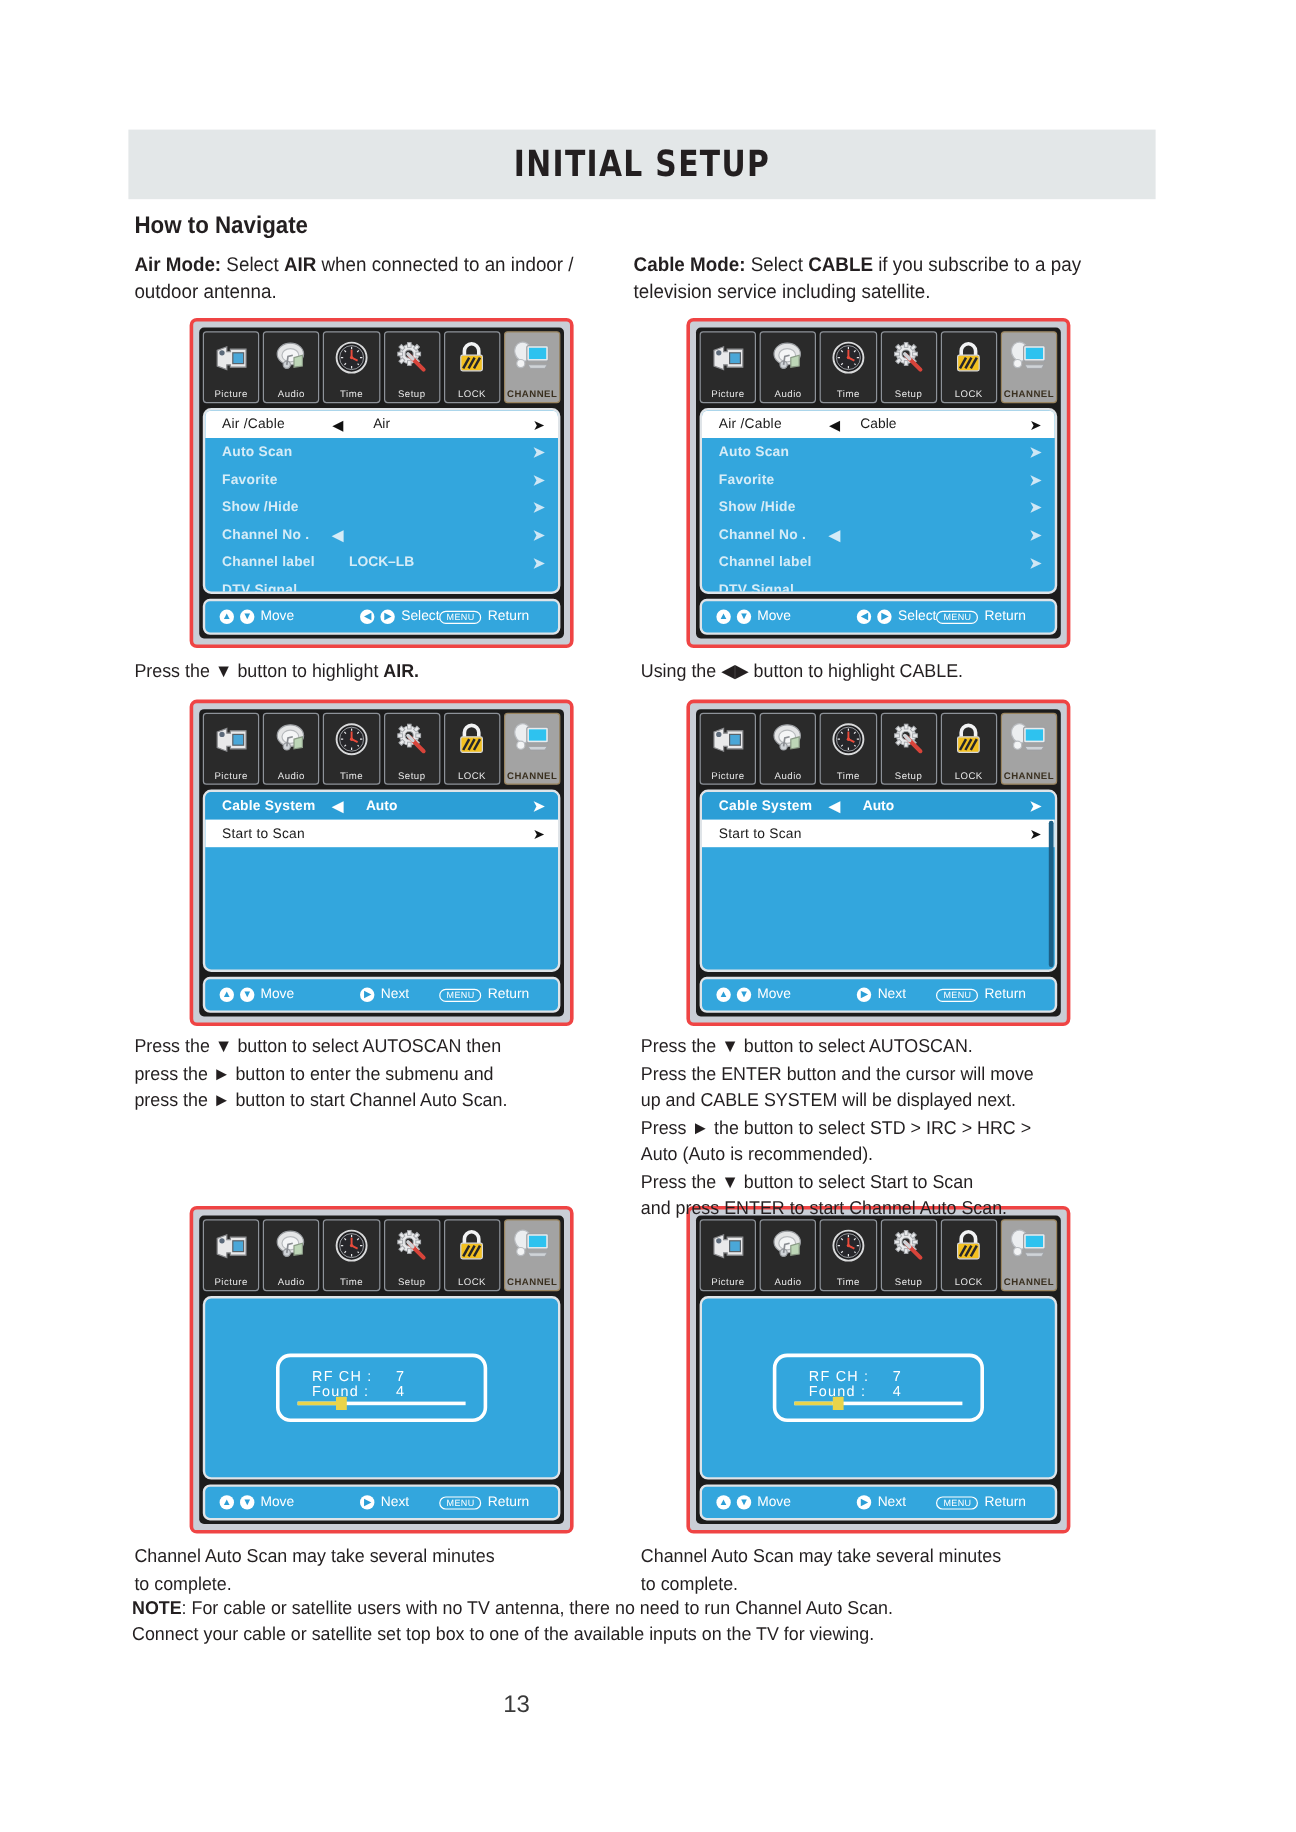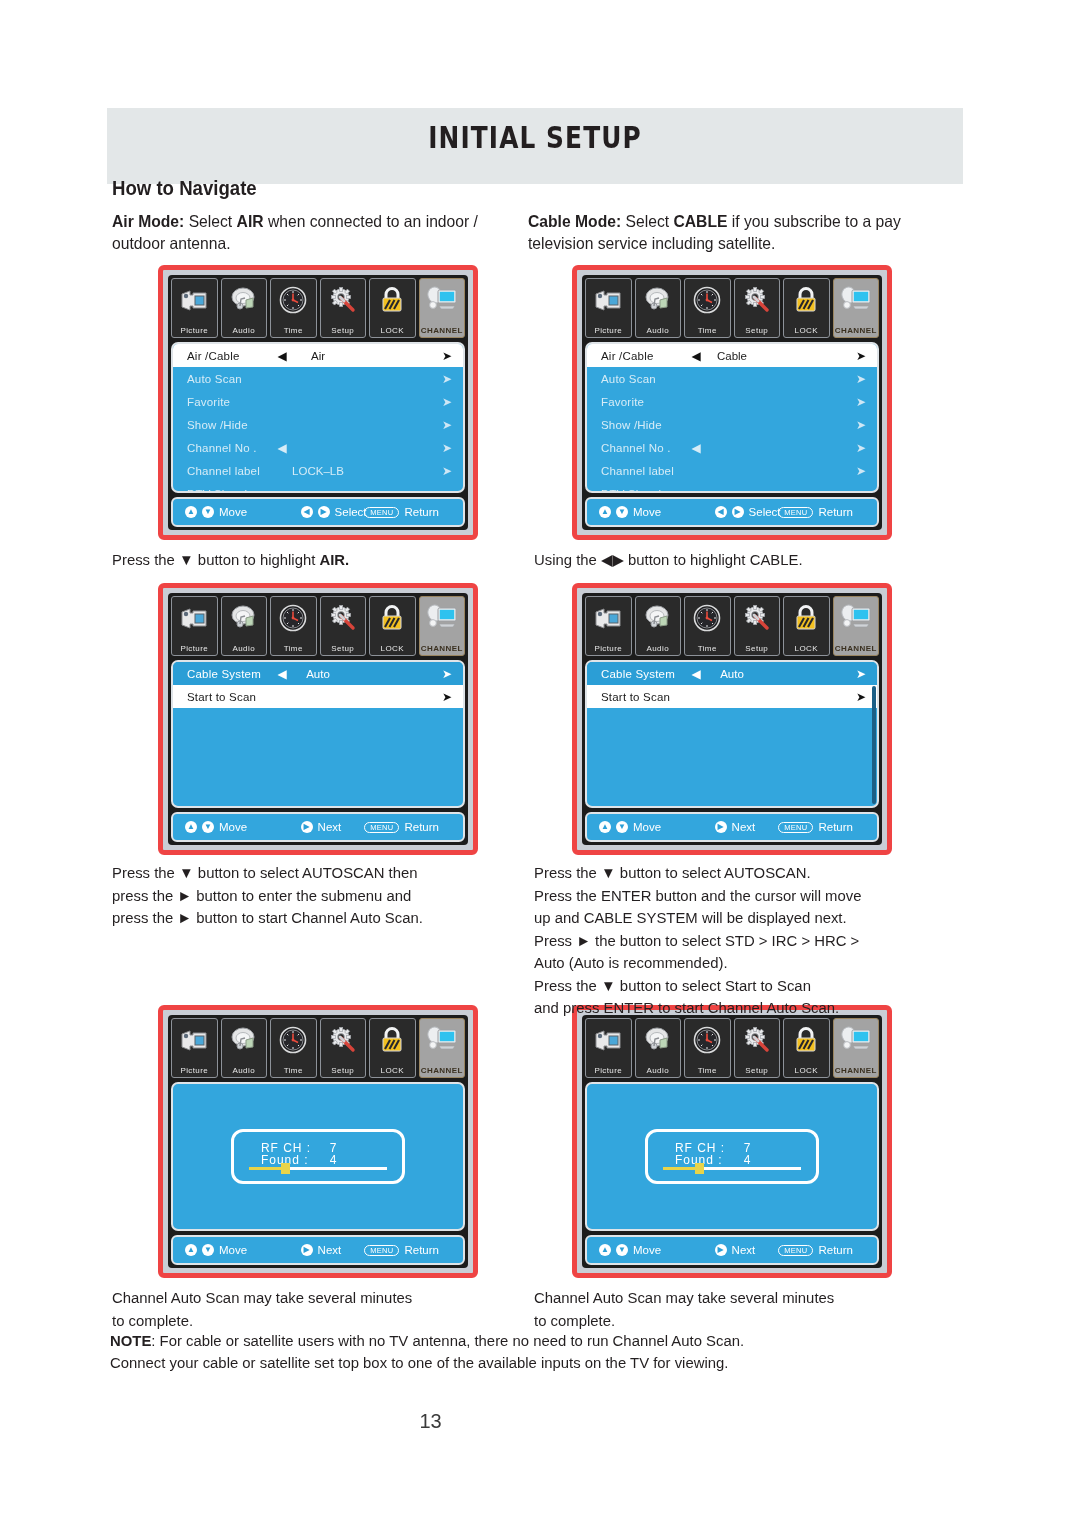--- a/index.html
+++ b/index.html
@@ -8,21 +8,21 @@
     background:#ffffff;
     font-family:"Liberation Sans", sans-serif;
     color:#1a1a1a;
     position:relative;
     overflow:hidden;
   }
   .page{position:absolute;left:0;top:0;width:1080px;height:1527px;}
 
   
   .header-band{
-    position:absolute;left:107px;top:108px;width:856px;height:76px;
+    position:absolute;left:107px;top:108px;width:856px;height:58px;
     background:#e3e7e8;
   }
   .header-title{
     position:absolute;left:0;top:0;width:856px;height:58px;
     display:flex;align-items:center;justify-content:center;
     font-family:"DejaVu Sans Condensed","Liberation Sans",sans-serif;
     font-weight:bold;font-size:30px;letter-spacing:1.2px;
     color:#231f20;
     transform:scaleX(0.92);
   }
@@ -45,21 +45,21 @@
   
   .cap{
     position:absolute;font-size:15.5px;line-height:22.5px;color:#231f20;
     transform:scaleX(0.96);transform-origin:left top;
   }
 
   
   .osd{
     position:absolute;
     background:#c9ced6;
-    border:5px solid #ef4444;
+    border:3px solid #ef4444;
     border-radius:6px;
     padding:5px;
     box-sizing:border-box;
   }
   .osd-inner{
     background:#1c1c1c;
     border-radius:4px;
     padding:3px;
     box-sizing:border-box;
     height:100%;
@@ -93,21 +93,21 @@
     background:#33a6dd;
     border:2px solid #dfe4e8;
     border-radius:7px;
     position:relative;
     overflow:hidden;
     box-sizing:border-box;
   }
   .row{
     height:23px;position:relative;display:flex;align-items:center;
     font-size:11.5px;color:#e9f4fb;
-    padding-left:14px;box-sizing:border-box;
+    padding-left:14px;box-sizing:border-box;font-weight:bold;
   }
   .row.sel{background:#ffffff;color:#1a1a1a;font-weight:normal;}
   .row.selblue{background:#2b9ed6;color:#ffffff;}
   .row.dim{color:#d6ecf7;}
   .row .lab{white-space:nowrap;letter-spacing:0.2px;text-align:right;}
   .row .mid{
     position:absolute;left:0;right:0;text-align:center;
     font-size:11.5px;
   }
   .row .la{position:absolute;left:36%;font-size:12px;}

